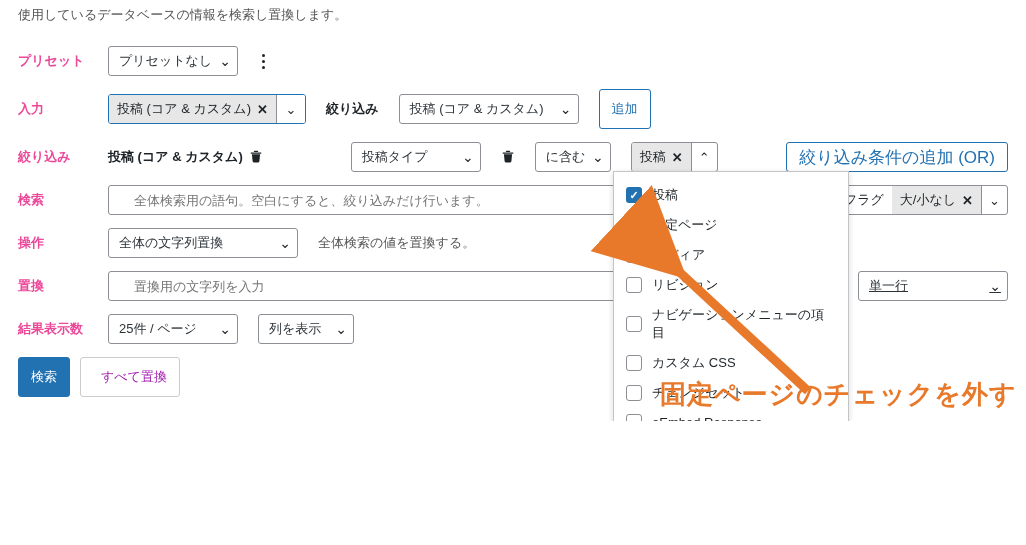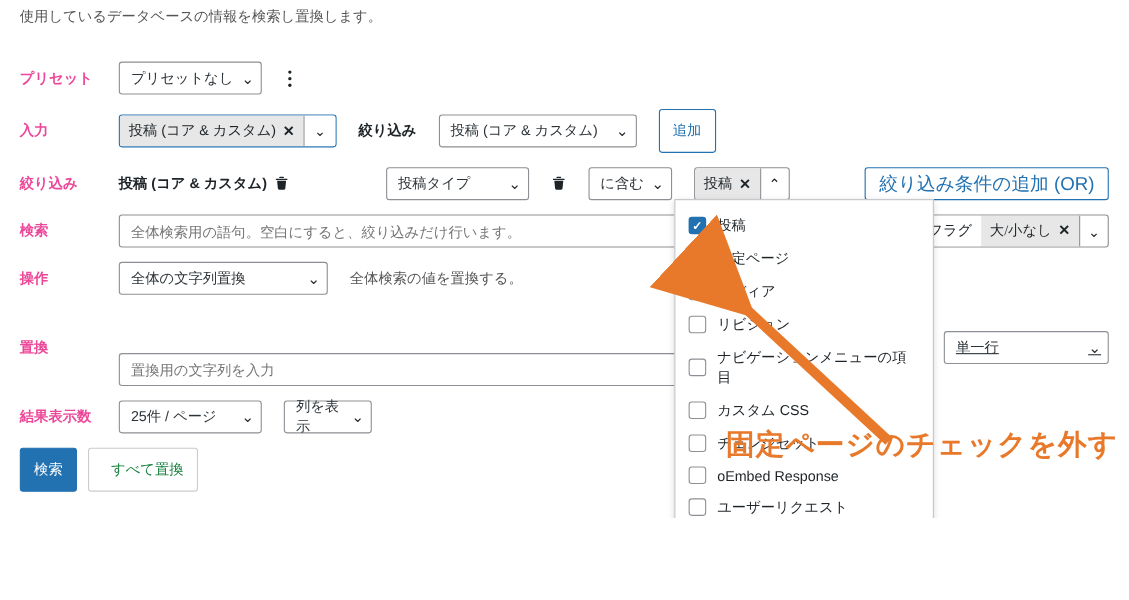--- a/index.html
+++ b/index.html
@@ -1,60 +1,60 @@
 <!DOCTYPE html>
 <html><head>
   <meta charset="utf-8">
   <style>
     * { box-sizing: border-box; margin: 0; padding: 0; }
     body { font-family: -apple-system, BlinkMacSystemFont, "Helvetica Neue", sans-serif; font-size: 13px; color: #1d2327; padding: 6px 18px 24px; background: #fff; width: 1026px; }
-    .desc { color:#555; font-size:13px; margin-bottom: 32px; }
+    .desc { color:#555; font-size:13px; margin-bottom: 22px; }
     .row { display:flex; align-items:center; margin-bottom:13px; }
     .label-col { width: 90px; font-weight:600; color:#ec4899; font-size:13px; flex-shrink:0; }
     .ctrl-area { display:flex; align-items:center; gap:20px; flex:1; position:relative; }
     .select, .text-input { border:1px solid #8c8f94; background:#fff; border-radius:3px; height:30px; font-size:13px; color:#2c3338; }
     .select { display:flex; align-items:center; justify-content:space-between; padding:0 6px 0 10px; cursor:pointer; }
-    .text-input { padding:0 10px; }
+    .text-input { padding:0 25px; }
     .text-input::placeholder { color:#757575; }
     .chev { font-size:14px; color:#1d2327; margin-left:6px; line-height:1; }
     .ellipsis-icon { display:flex; flex-direction:column; gap:3px; padding:0 4px; cursor:pointer; }
     .ellipsis-icon span { width:3px; height:3px; background:#1d2327; border-radius:50%; }
     .multi-wrap { display:flex; border:1px solid #2271b1; border-radius:3px; height:30px; overflow:hidden; }
     .multi-tag { background:#e7e7e7; display:flex; align-items:center; padding:0 8px; font-size:13px; gap:6px; border-right:1px solid #8c8f94; }
     .tag-x { font-weight:600; font-size:13px; cursor:pointer; }
     .multi-caret { width:28px; display:flex; align-items:center; justify-content:center; background:#fff; cursor:pointer; }
     .mini-label { font-weight:600; font-size:13px; }
     .btn { border:1px solid #2271b1; background:#fff; color:#2271b1; border-radius:3px; height:40px; padding:0 12px; font-size:13px; cursor:pointer; display:inline-flex; align-items:center; }
     .btn-primary { background:#2271b1; color:#fff; border:1px solid #2271b1; }
-    .btn-disabled { border:1px solid #ccc; color:#15803d; background:#fff; cursor:default;padding-left:20px; }
+    .btn-disabled { border:1px solid #ccc; color:#a21caf; background:#fff; cursor:default;padding-left:20px; }
     .filter-title { font-weight:700; font-size:13px; display:flex; align-items:center; gap:6px; }
     .trash-icon svg { width:14px; height:14px; fill:#1d2327; }
     .chip { display:flex; border:1px solid #8c8f94; border-radius:3px; height:30px; overflow:hidden; }
     .chip-tag { background:#e7e7e7; display:flex; align-items:center; padding:0 8px; gap:6px; font-size:13px; }
     .chip-caret { width:26px; display:flex; align-items:center; justify-content:center; border-left:1px solid #8c8f94; cursor:pointer; }
     .or-link { margin-left:auto; border:1px solid #2271b1; border-radius:3px; padding:0 12px; height:30px; display:flex; align-items:center; color:#2271b1; cursor:pointer; font-size:17px; }
     .flag-box { display:flex; border:1px solid #8c8f94; border-radius:3px; height:30px; overflow:hidden; }
     .flag-lbl { padding:0 8px; display:flex; align-items:center; background:#fff; }
-    .flag-chip { background:#e7e7e7; padding:0 8px; display:flex; align-items:center; gap:6px;font-family:Liberation Serif, serif; }
+    .flag-chip { background:#e7e7e7; padding:0 8px; display:flex; align-items:center; gap:6px; }
     .flag-caret { width:26px; display:flex; align-items:center; justify-content:center; border-left:1px solid #8c8f94; cursor:pointer; }
     .dropdown { position:absolute; left:505px; top:-14px; width:236px; background:#fff; border:1px solid #c3c4c7; box-shadow:0 2px 6px rgba(0,0,0,.15); z-index:50; padding:8px 0; }
     .dd-item { display:flex; align-items:center; gap:10px; padding:6px 12px; font-size:13px; cursor:pointer; }
     .cb { width:16px; height:16px; border:1px solid #8c8f94; border-radius:3px; display:inline-flex; align-items:center; justify-content:center; flex-shrink:0; background:#fff; }
     .cb.checked { border:2px solid #2271b1; background:#2271b1; }
     .cb.focus { border:2px solid #2271b1; }
     .cb.checked::after { content:"✓"; color:#fff; font-size:11px; font-weight:bold; }
     .check-hint-hl { border:3px solid #e8792a; border-radius:4px; }
     .annot-arrow { position:absolute; left:560px; top:16px; pointer-events:none; z-index:60; }
     .annot-arrow svg { overflow:visible; }
     .annot-text { position:absolute; left:552px; top:192px; color:#e8792a; font-weight:700; font-size:26px; z-index:70; white-space:nowrap; letter-spacing:1px; }
-    .replace-row .text-input { flex:1;margin-top:40px; }
+    .replace-row .text-input { flex:1; }
     .sel-small { min-width:150px;text-decoration:underline; }
     .w125 { width:130px; }
     .w90 { width:76px; }
-    .w85 { width:80px; }
+    .w85 { width:96px; }
     .actions { display:flex; gap:10px; margin-top:10px; }
     .rel-anchor { position:relative; }
   </style>
 </head>
 <body>
 
 <p class="desc">使用しているデータベースの情報を検索し置換します。</p>
 
 <div class="row">
   <div class="label-col">プリセット</div>

